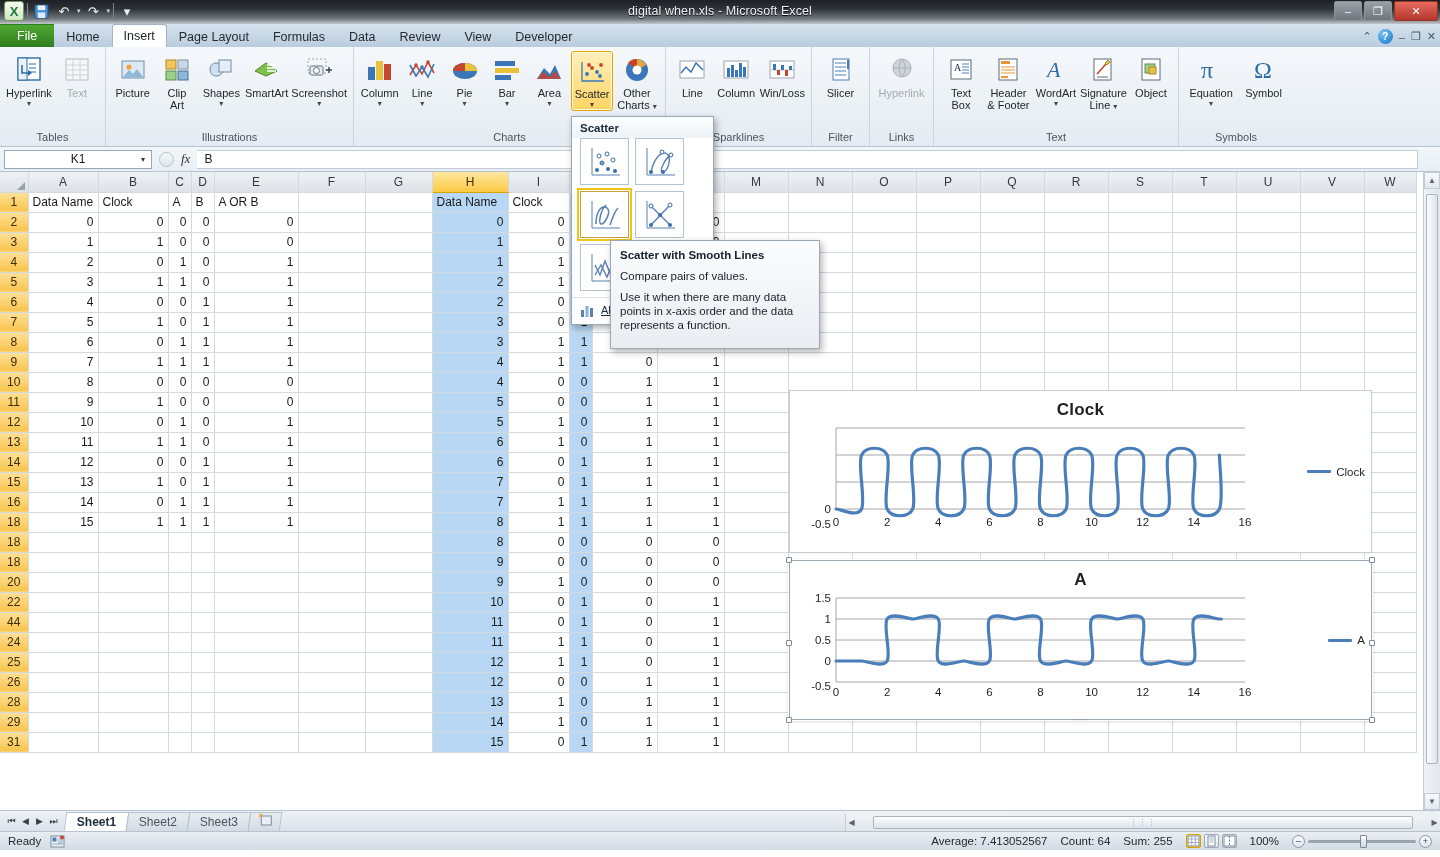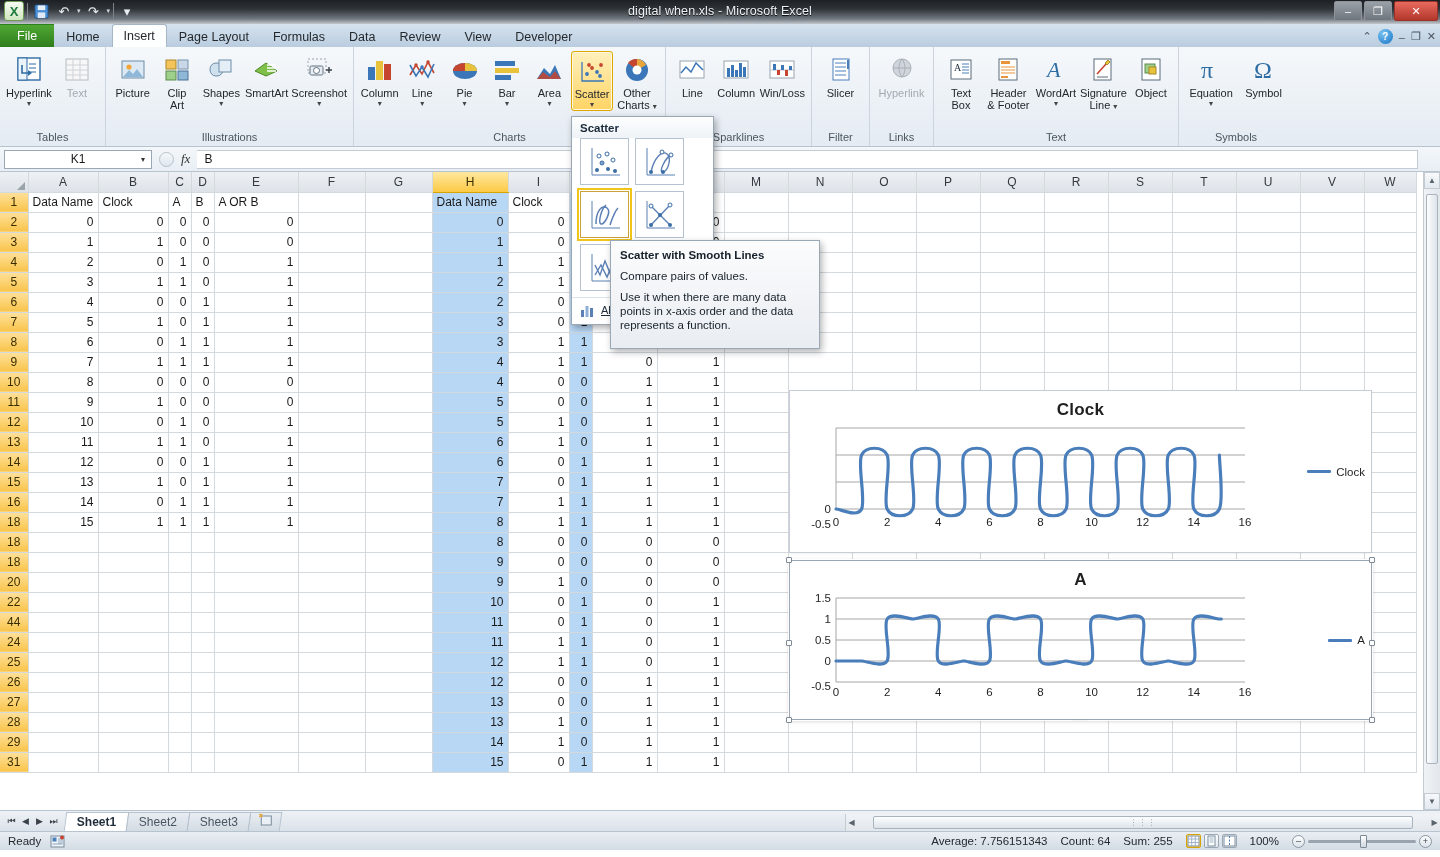--- a/index.html
+++ b/index.html
@@ -1324,46 +1324,20 @@
           <td class="num" style="width: 64px;"></td>
           <td class="num" style="width: 64px;"></td>
           <td class="num" style="width: 64px;"></td>
           <td class="num" style="width: 64px;"></td>
           <td class="num" style="width: 64px;"></td>
           <td class="num" style="width: 64px;"></td>
           <td class="num" style="width: 64px;"></td>
           <td class="num" style="width: 52px;"></td>
         </tr>
         <tr>
-          <th class="rowh hl">27</th>
-          <td class="num" style="width: 70px;"></td>
-          <td class="num" style="width: 70px;"></td>
-          <td class="num" style="width: 23px;"></td>
-          <td class="num" style="width: 23px;"></td>
-          <td class="num" style="width: 84px;"></td>
-          <td class="num" style="width: 67px;"></td>
-          <td class="num" style="width: 67px;"></td>
-          <td class="num selc" style="width: 76px;">13</td>
-          <td class="num" style="width: 61px;">0</td>
-          <td class="num selc" style="width: 23px;">0</td>
-          <td class="num" style="width: 65px;">1</td>
-          <td class="num" style="width: 67px;">1</td>
-          <td class="num" style="width: 64px;"></td>
-          <td class="num" style="width: 64px;"></td>
-          <td class="num" style="width: 64px;"></td>
-          <td class="num" style="width: 64px;"></td>
-          <td class="num" style="width: 64px;"></td>
-          <td class="num" style="width: 64px;"></td>
-          <td class="num" style="width: 64px;"></td>
-          <td class="num" style="width: 64px;"></td>
-          <td class="num" style="width: 64px;"></td>
-          <td class="num" style="width: 64px;"></td>
-          <td class="num" style="width: 52px;"></td>
-        </tr>
-        <tr>
           <th class="rowh hl">28</th>
           <td class="num" style="width: 70px;"></td>
           <td class="num" style="width: 70px;"></td>
           <td class="num" style="width: 23px;"></td>
           <td class="num" style="width: 23px;"></td>
           <td class="num" style="width: 84px;"></td>
           <td class="num" style="width: 67px;"></td>
           <td class="num" style="width: 67px;"></td>
           <td class="num selc" style="width: 76px;">13</td>
           <td class="num" style="width: 61px;">1</td>
@@ -1554,21 +1528,21 @@
     <span>
       <svg width="15" height="13" viewBox="0 0 15 13">
           <rect x="1" y="1" width="13" height="11" fill="#eef3f8" stroke="#7b8b9b"></rect>
           <rect x="2.5" y="2.5" width="4" height="4" fill="#4a7ebb"></rect>
           <path d="M8 4h5M8 6h5M8 8h5M2.5 9h10" stroke="#8fa8c2"></path>
           <circle cx="12" cy="2.5" r="2" fill="#c6452f"></circle>
         </svg>
     </span>
   </div>
   <div class="right">
-    <span>Average: 7.756151343</span>
+    <span>Average: 7.413052567</span>
     <span>Count: 64</span>
     <span>Sum: 255</span>
     <span style="display:flex;gap:3px">
       <span class="vbtn on">
         <svg width="13" height="12" viewBox="0 0 13 12">
             <rect x="1" y="1" width="11" height="10" fill="#fff" stroke="#7b8b9b"></rect>
             <path d="M1 4h11M1 7.5h11M4.7 1v10M8.3 1v10" stroke="#9fb3c7"></path>
           </svg>
       </span>
       <span class="vbtn">

